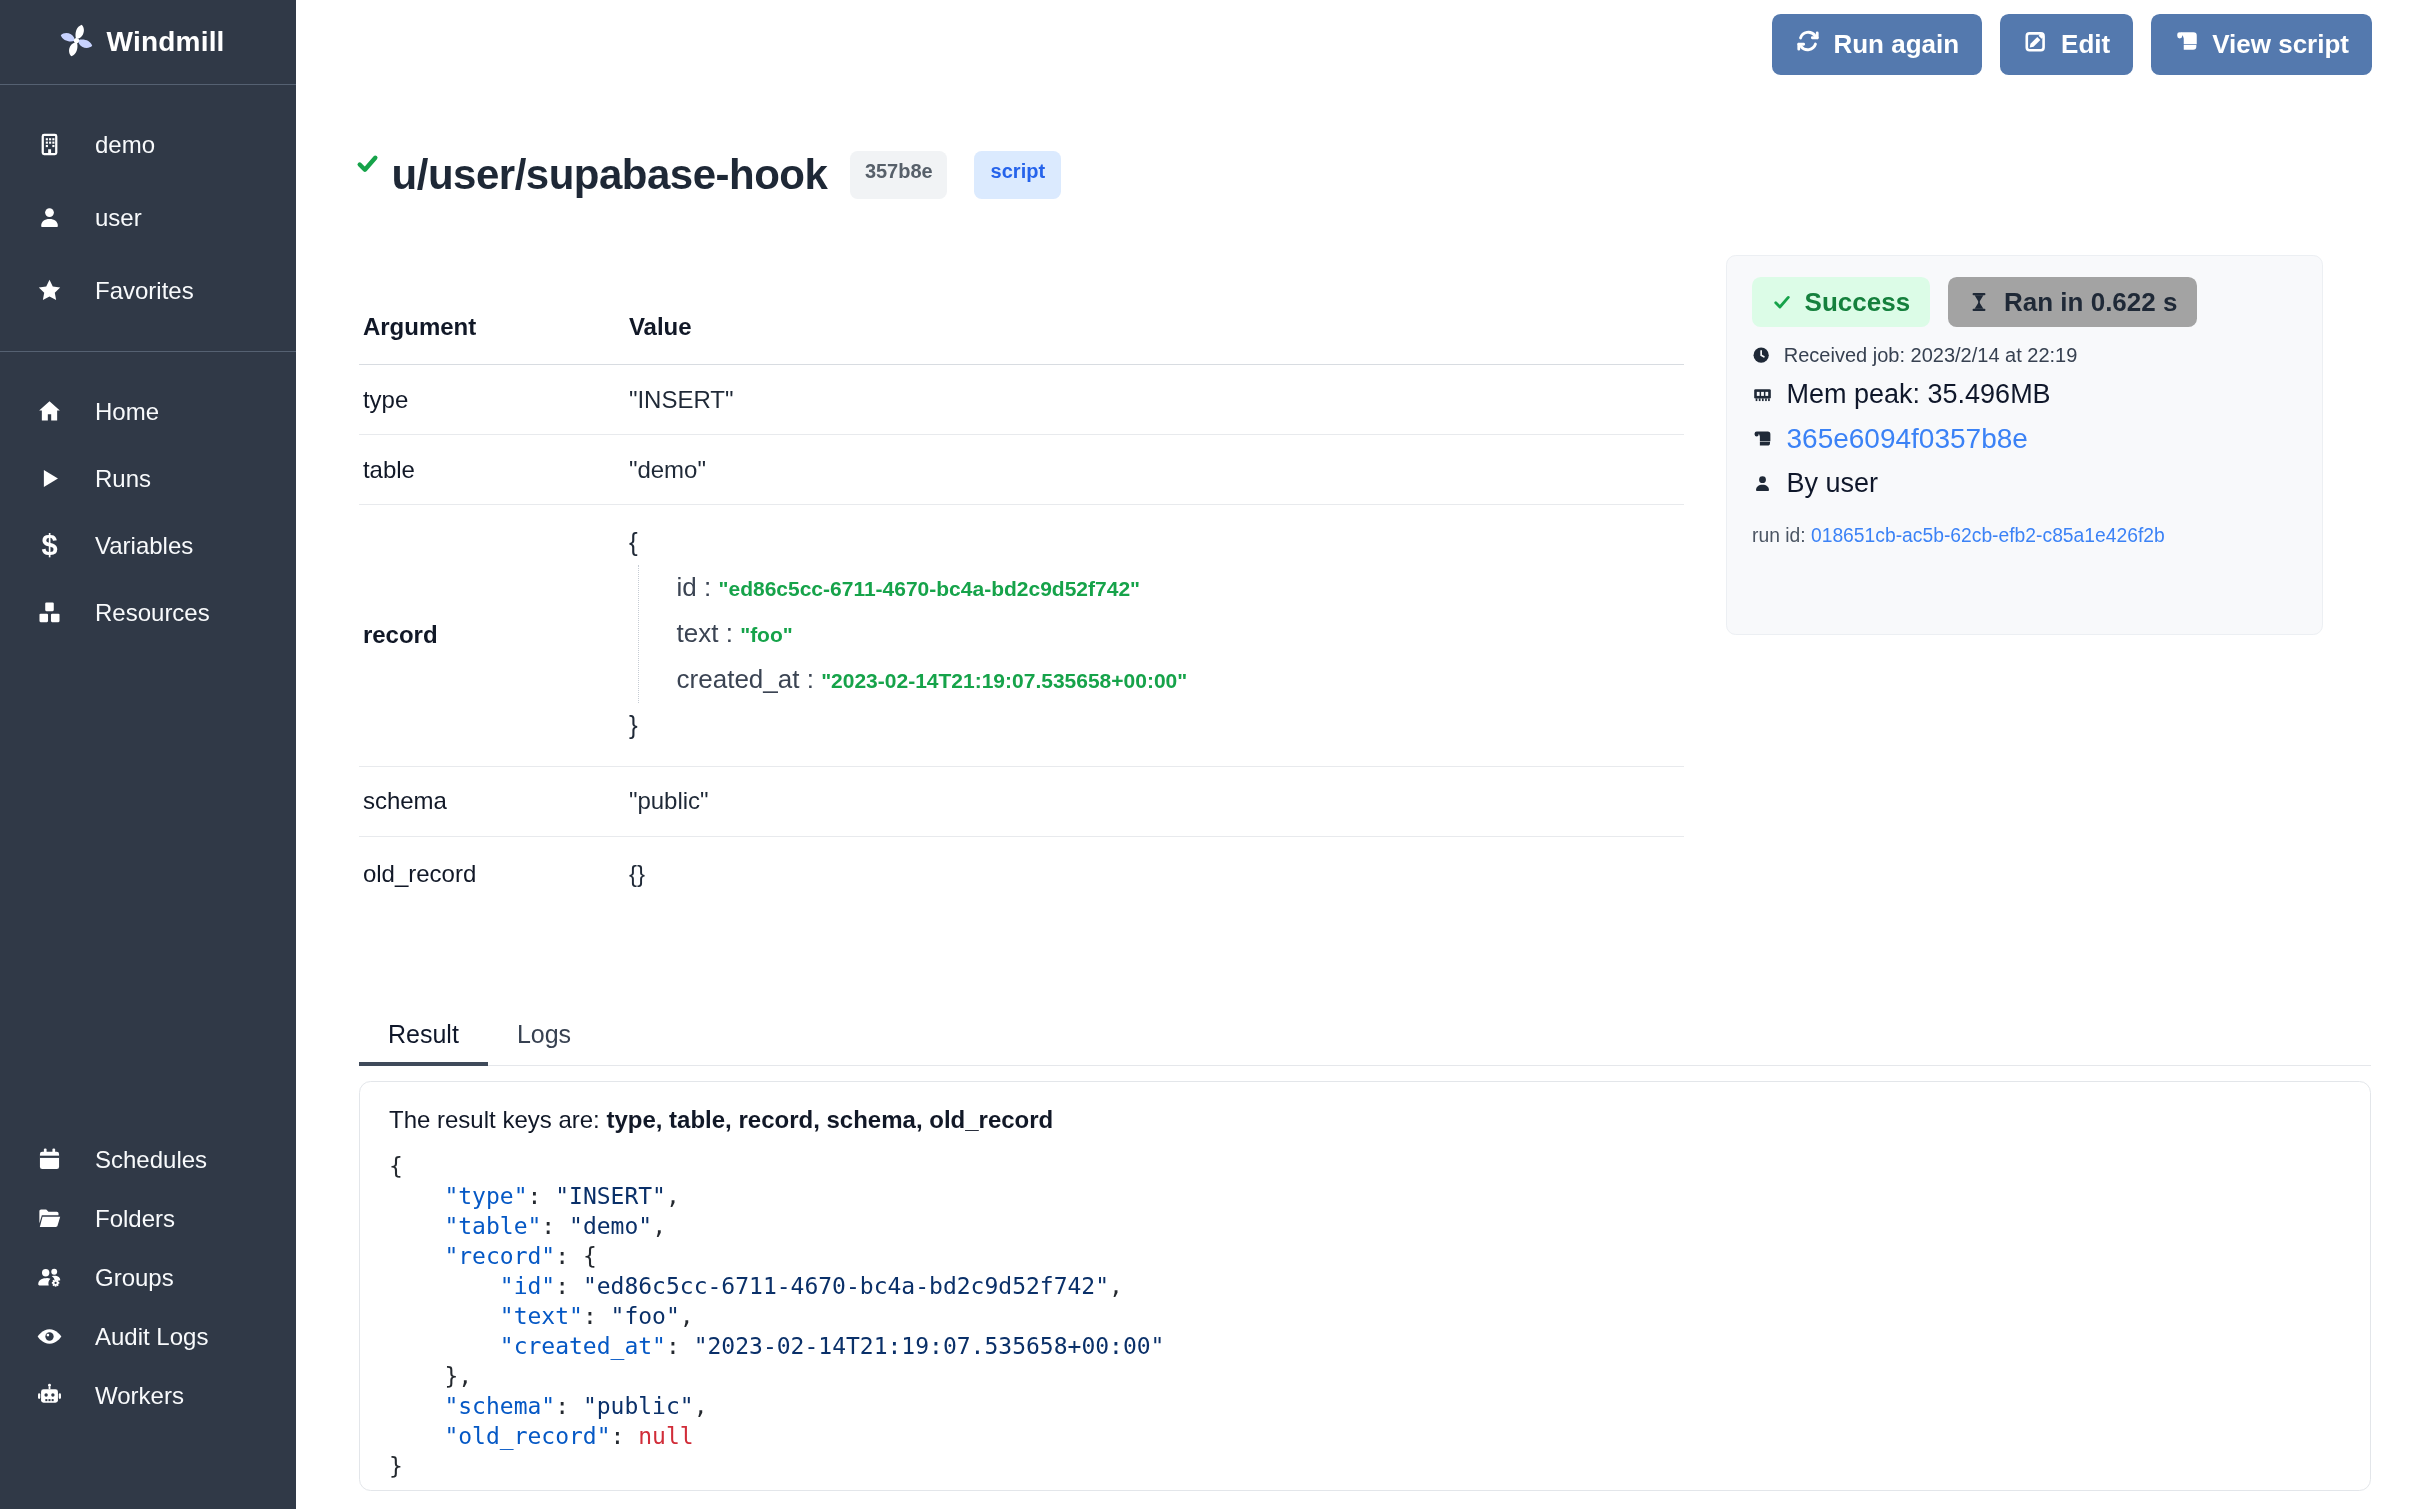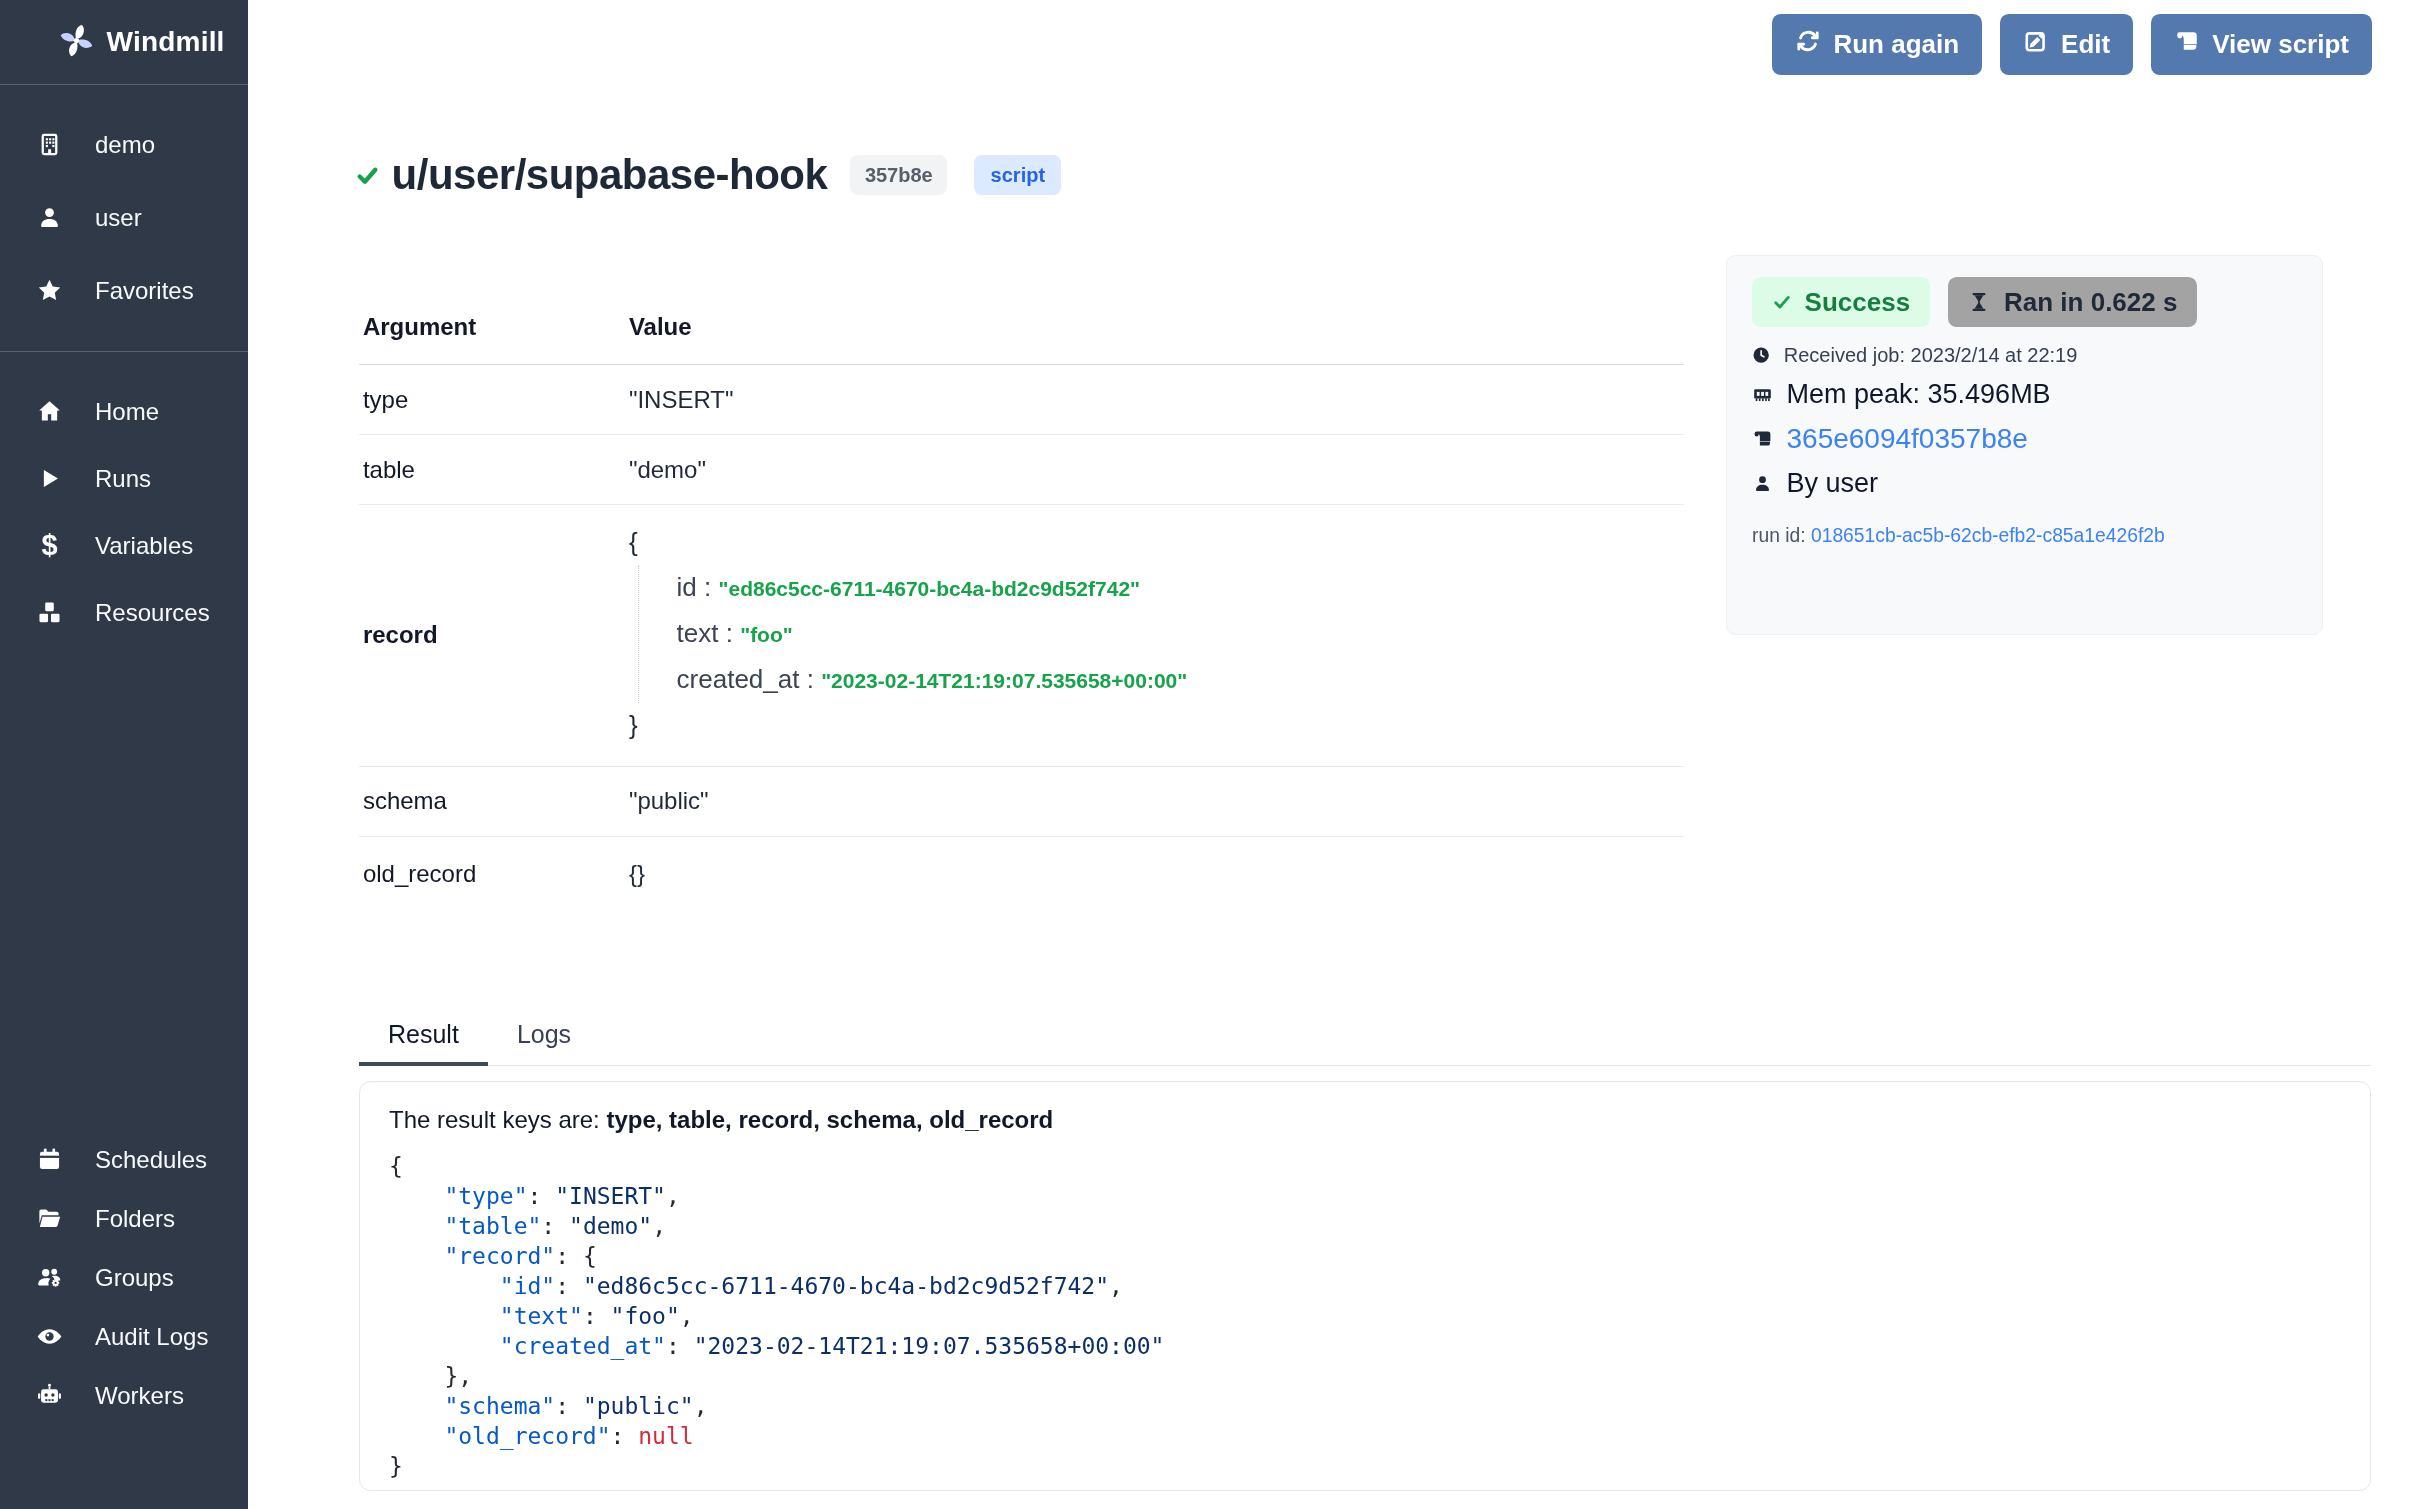--- a/index.html
+++ b/index.html
@@ -6,21 +6,21 @@
   html,body { width:2414px; height:1509px; }
   body {
     position: relative;
     background: #ffffff;
     font-family: "Liberation Sans", sans-serif;
     overflow: hidden;
     color: #1f2937;
   }
 
   
-  .sidebar { position:absolute; left:0; top:0; width:248px; height:1509px; background:#303947; }
+  .sidebar { position:absolute; left:0; top:0; width:296px; height:1509px; background:#303947; }
   .logo-row { height:85px; display:flex; align-items:center; padding-left:58px; gap:11.6px;
               border-bottom:1px solid rgba(148,163,184,.38); cursor:pointer; }
   .app-name { color:#ffffff; font-size:28px; font-weight:700; letter-spacing:0.2px; }
   .sb-group { position:absolute; left:0; width:100%; }
   .g1 { top:108px; } .g1 .sb-item { height:73px; }
   .sb-divider { position:absolute; top:351px; left:0; width:100%; border-top:1px solid rgba(148,163,184,.38); }
   .g2 { top:378px; } .g2 .sb-item { height:67px; }
   .g3 { top:1130px; } .g3 .sb-item { height:59px; }
   .sb-item { display:flex; align-items:center; padding-left:35px; cursor:pointer; }
   .sb-ico { width:29px; height:29px; display:flex; align-items:center; justify-content:center; color:#ffffff; flex:none; }
@@ -29,21 +29,21 @@
   .sb-label { margin-left:31px; color:#f8fafc; font-size:24px; font-weight:500; white-space:nowrap; }
 
   
   .toolbar { position:absolute; top:13.5px; right:42px; display:flex; gap:17.4px; }
   .btn { display:inline-flex; align-items:center; gap:12.6px; background:#5479ae; color:#fff;
          font-family:"Liberation Sans",sans-serif; font-size:26px; font-weight:700;
          border:none; border-radius:8.7px; padding:0 23px; height:61px; cursor:pointer; }
   .btn svg { width:26px; height:26px; flex:none; }
 
   
-  .title-row { position:absolute; left:355px; top:151px; display:flex; align-items:center; }
+  .title-row { position:absolute; left:355px; top:151px; display:flex; }
   .check-ico { width:25px; height:25px; margin-right:11.6px; flex:none; }
   .page-title { font-size:42px; font-weight:800; color:#1e2836; letter-spacing:-0.5px; }
   .badge-hash { margin-left:23px; background:#f1f3f5; color:#57606a; font-size:20px; font-weight:600;
                 padding:8.7px 14.5px; border-radius:7.7px; }
   .badge-script { margin-left:27px; background:#dbeafe; color:#2563eb; font-size:20px; font-weight:700;
                   padding:8.7px 16.4px; border-radius:7.7px; }
 
   
   .args-table { position:absolute; left:359px; top:290px; width:1325px; }
   .t-head { display:grid; grid-template-columns:266px 1fr; height:75px; align-items:center;

